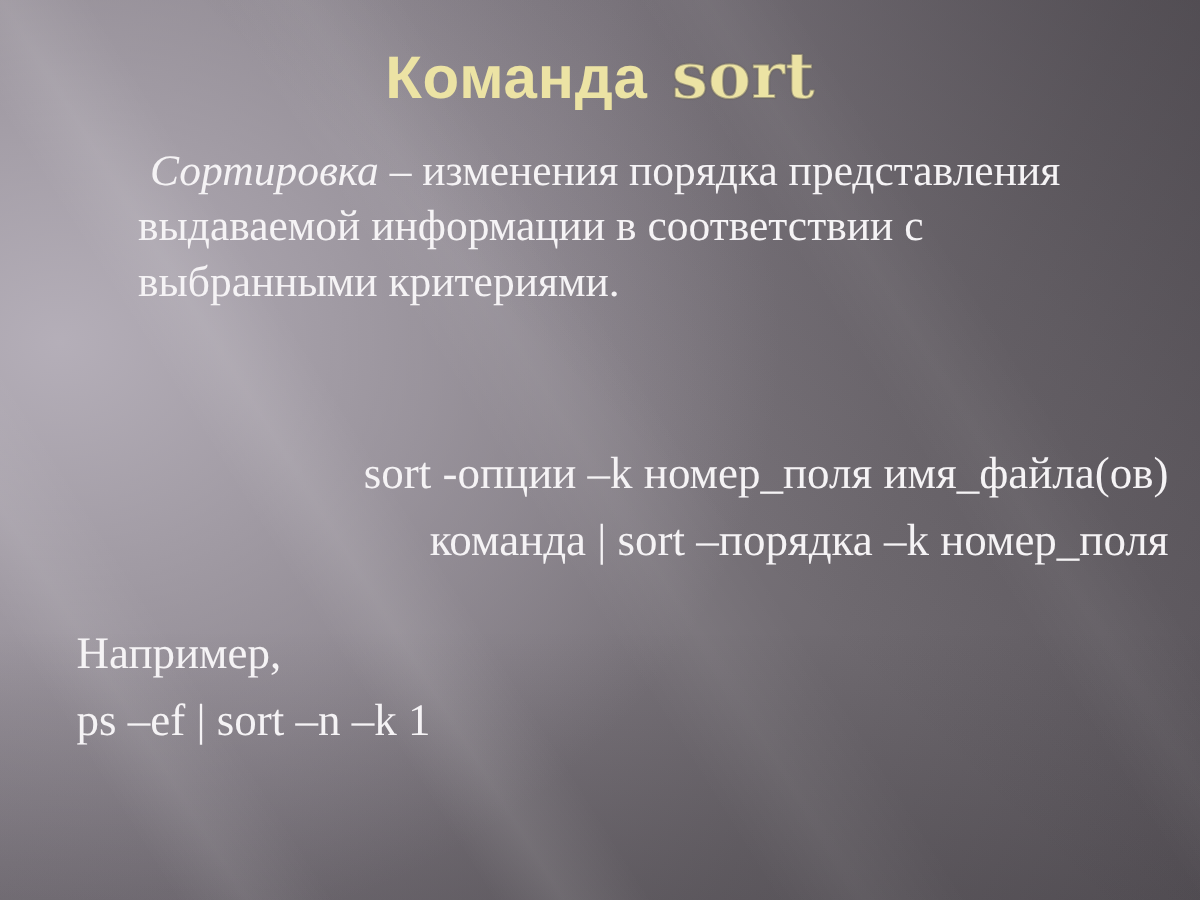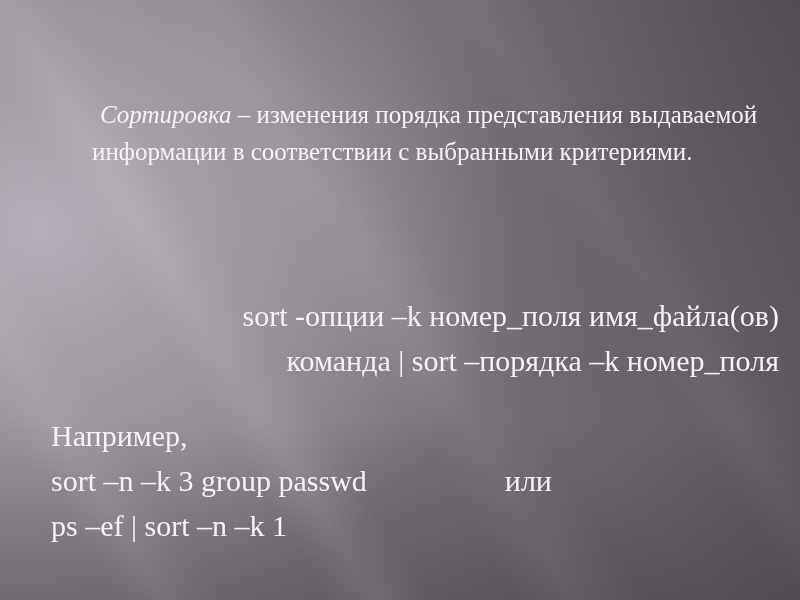--- a/index.html
+++ b/index.html
@@ -53,21 +53,21 @@
     -webkit-text-stroke: 1.2px rgba(110,104,100,0.55);
     text-shadow: 0 0 1px rgba(60,56,60,0.35);
     margin-left: 8px;
   }
 
   .definition {
     position: absolute;
     left: 92px;
     top: 96px;
     width: 670px;
-    font-size: 25px;
+    font-size: 29px;
     line-height: 37px;
     color: var(--body-text, #f5f3f5);
     text-indent: 8px;
   }
   .definition .term {
     font-style: italic;
   }
 
   .syntax-block {
     position: absolute;
@@ -92,31 +92,32 @@
   .example-or {
     display: inline-block;
     margin-left: 138px;
   }
 </style>
 </head>
 <body>
 
 <div class="slide">
 
+  <h1 class="title" style="margin:0;">
+    <span class="title-word-main">Команда</span>
+    <span class="title-word-code">sort</span>
+  </h1>
 
   <p class="definition" style="margin:0;">
     <span class="term">Сортировка</span><span> – изменения порядка представления выдаваемой информации в соответствии с выбранными критериями.</span>
   </p>
 
   <div class="syntax-block">
     <div>sort -опции –k номер_поля имя_файла(ов)</div>
     <div>команда | sort –порядка –k номер_поля</div>
   </div>
 
   <div class="example-block">
     <div>Например,</div>
-    <div>
-      <span>sort –n –k 3 group passwd</span><span class="example-or">или</span>
-    </div>
     <div>ps –ef | sort –n –k 1</div>
   </div>
 
 </div>
 
 </body></html>

